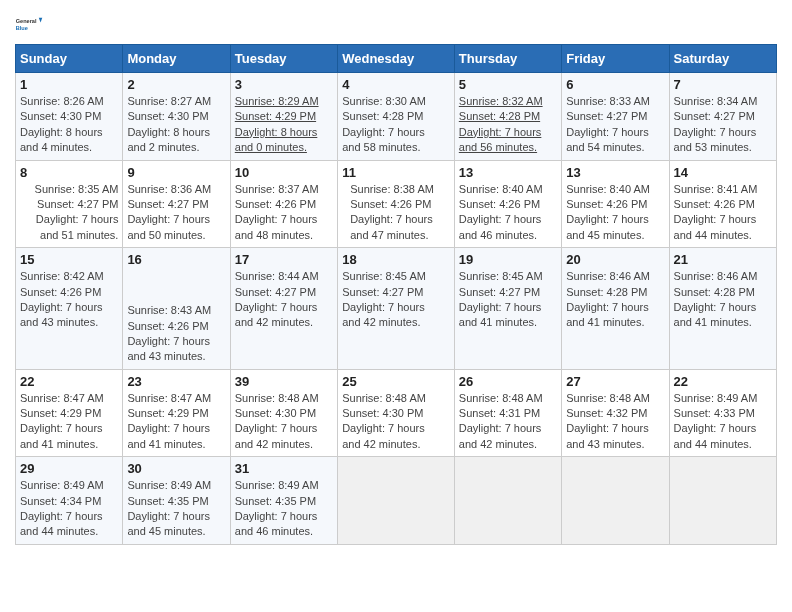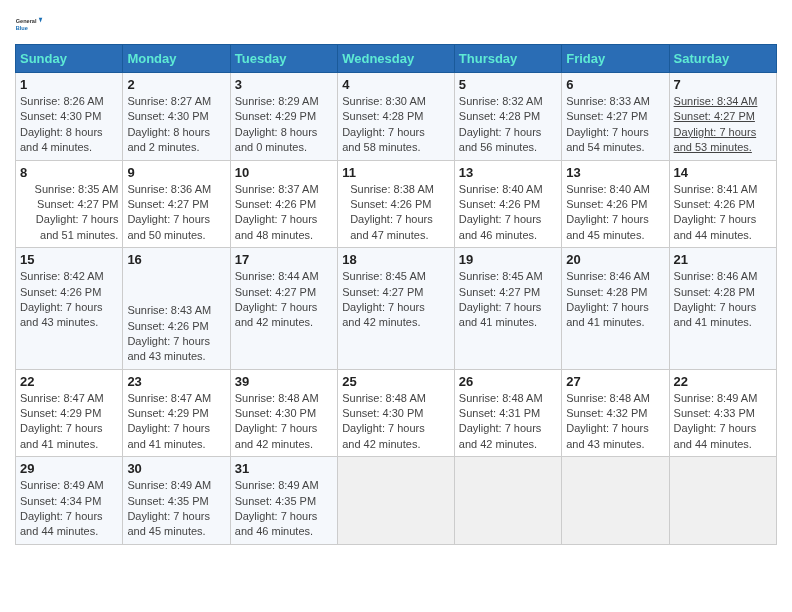--- a/index.html
+++ b/index.html
@@ -37,21 +37,21 @@
       color: #333;
       margin-bottom: 6px;
     }
     table {
       width: 100%;
       border-collapse: collapse;
       font-size: 11px;
     }
     thead tr th {
       background-color: #2a6db5;
-      color: #5eead4;
+      color: #ffffff;
       padding: 6px 4px;
       text-align: left;
       font-size: 13px;
       font-weight: bold;
       border: 1px solid #1a5a9a;
     }
     tbody tr td {
       border: 1px solid #ccc;
       padding: 4px;
       vertical-align: top;
@@ -119,49 +119,49 @@
         </td>
         <td>
           <span class="day-num">2</span>
           <div class="day-detail" style="white-space: pre-line;">Sunrise: 8:27 AM
 Sunset: 4:30 PM
 Daylight: 8 hours
 and 2 minutes.</div>
         </td>
         <td>
           <span class="day-num">3</span>
-          <div class="day-detail" style="white-space: pre-line;">Sunrise: 8:29 AM
+          <div class="day-detail" style="white-space: pre-line; text-decoration: underline;">Sunrise: 8:29 AM
 Sunset: 4:29 PM
 Daylight: 8 hours
 and 0 minutes.</div>
         </td>
         <td>
           <span class="day-num">4</span>
           <div class="day-detail" style="white-space: pre-line;">Sunrise: 8:30 AM
 Sunset: 4:28 PM
 Daylight: 7 hours
 and 58 minutes.</div>
         </td>
         <td>
           <span class="day-num">5</span>
-          <div class="day-detail" style="white-space: pre-line;">Sunrise: 8:32 AM
+          <div class="day-detail" style="white-space: pre-line; text-decoration: underline;">Sunrise: 8:32 AM
 Sunset: 4:28 PM
 Daylight: 7 hours
 and 56 minutes.</div>
         </td>
         <td>
           <span class="day-num">6</span>
           <div class="day-detail" style="white-space: pre-line;">Sunrise: 8:33 AM
 Sunset: 4:27 PM
 Daylight: 7 hours
 and 54 minutes.</div>
         </td>
         <td>
           <span class="day-num">7</span>
-          <div class="day-detail" style="white-space: pre-line; text-decoration: underline;">Sunrise: 8:34 AM
+          <div class="day-detail" style="white-space: pre-line;">Sunrise: 8:34 AM
 Sunset: 4:27 PM
 Daylight: 7 hours
 and 53 minutes.</div>
         </td>
       </tr>
       <tr>
         <td>
           <span class="day-num">8</span>
           <div class="day-detail" style="white-space: pre-line; text-align: right;">Sunrise: 8:35 AM
 Sunset: 4:27 PM

